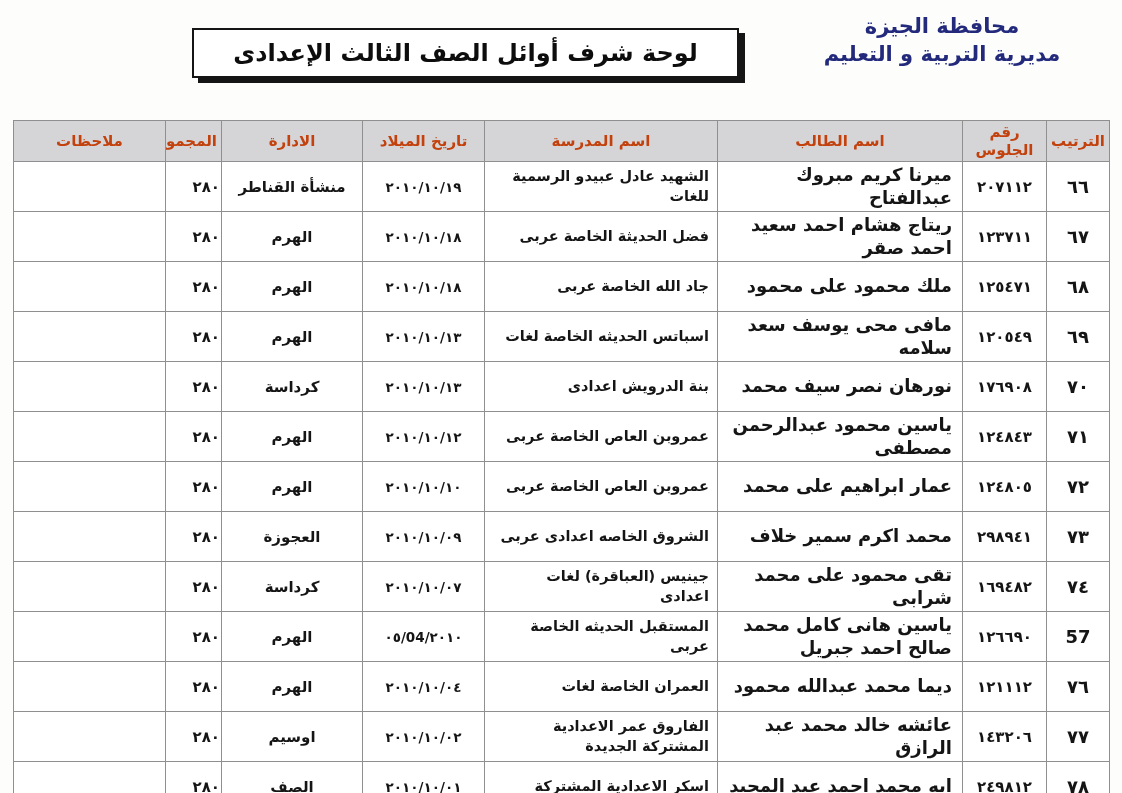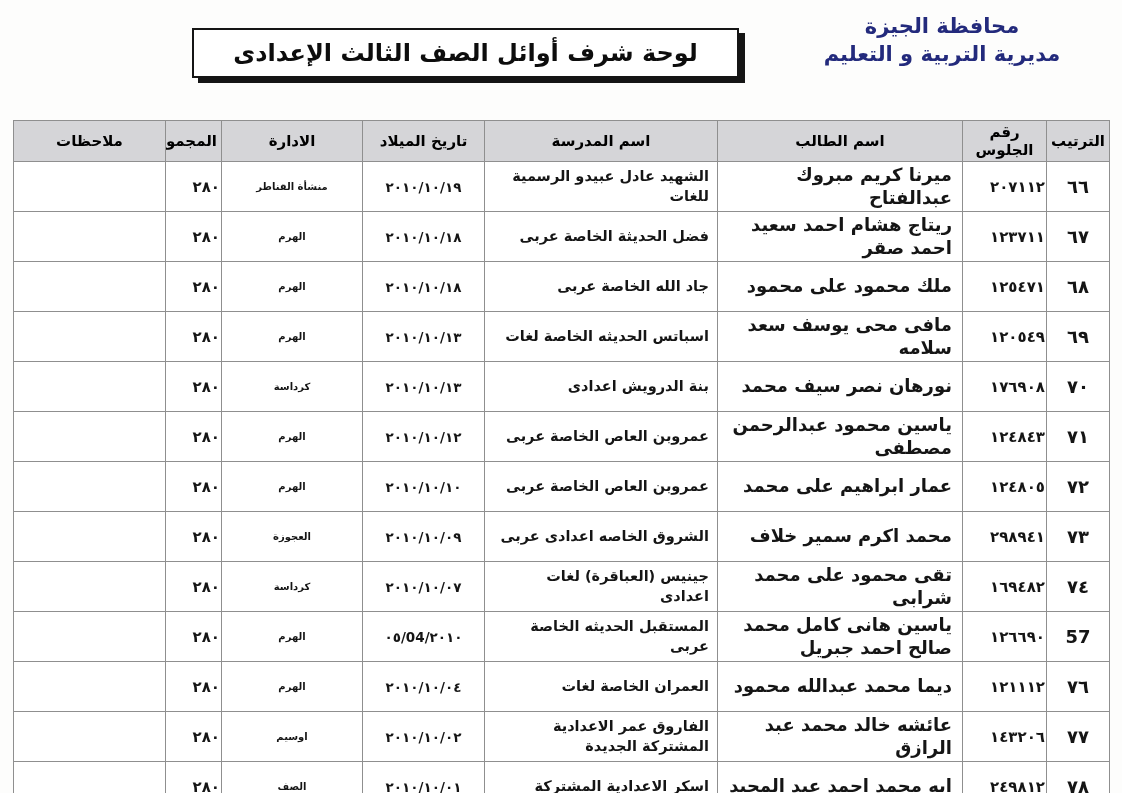--- a/index.html
+++ b/index.html
@@ -63,37 +63,37 @@
     background: #ffffff;
     border: 1px solid #4a4a4a;
   }
   table.results th, table.results td {
     border: 1px solid #8f8f8f;
     overflow: hidden;
   }
   table.results thead th {
     height: 34px;
     background: #d5d5d8;
-    color: #000000;
+    color: #c2410c;
     font-weight: bold;
     font-size: 15px;
     text-align: center;
     padding: 2px 4px;
   }
   table.results tbody td {
     height: 45px;
     color: #151515;
     vertical-align: middle;
   }
   td.col-rank    { text-align: center; font-weight: bold; font-size: 18px; }
-  td.col-seat    { font-weight: bold; font-size: 15px; letter-spacing: 2px; }
+  td.col-seat    { text-align: center; font-weight: bold; font-size: 15px; letter-spacing: 2px; }
   td.col-student { text-align: right;  font-weight: bold; font-size: 18px; padding: 2px 10px; line-height: 1.25; }
   td.col-school  { text-align: right;  font-weight: bold; font-size: 14.5px; padding: 2px 8px; line-height: 1.35; }
   td.col-date    { text-align: center; font-weight: bold; font-size: 13.5px; letter-spacing: 1px; }
-  td.col-admin   { text-align: center; font-weight: bold; font-size: 10px; }
+  td.col-admin   { text-align: center; font-weight: bold; font-size: 15px; }
   td.col-total   { text-align: right; font-weight: bold; font-size: 15px; letter-spacing: 1px; }
   td.col-notes   { text-align: right; font-size: 14px; }
 </style>
 </head>
 <body>
 
 <div class="page">
 
   <div class="org-header">
     <div class="org-line1">محافظة الجيزة</div>

